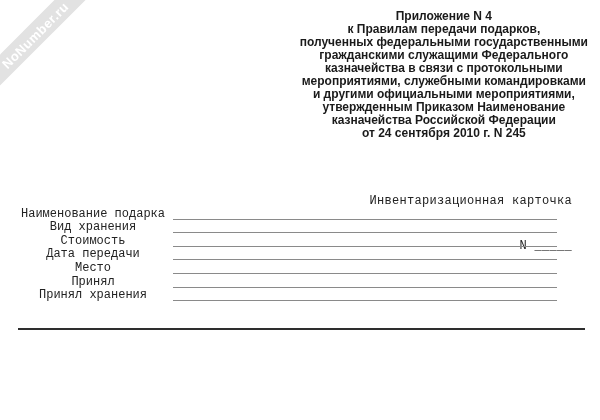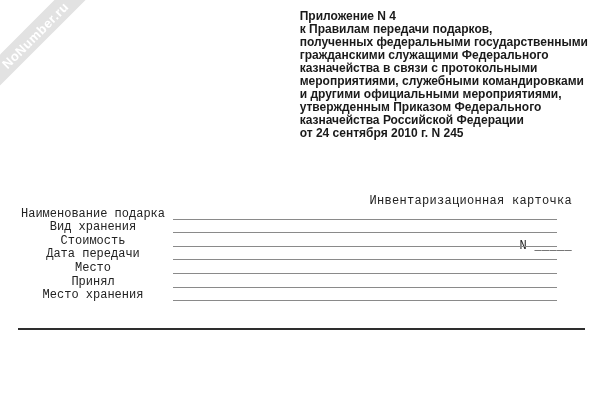--- a/index.html
+++ b/index.html
@@ -15,21 +15,21 @@
     background:#e2e2e2; transform:rotate(-45deg);
     display:flex; align-items:center; justify-content:center;
   }
   .ribbon span {
     color:#ffffff; font-weight:bold; font-size:13px; letter-spacing:0.5px;
     font-family:"Liberation Sans", sans-serif;
   }
 
   
   .doc-header {
-    position:absolute; top:10px; right:12px; text-align:left;
+    position:absolute; top:10px; right:12px; text-align:center;
     font-weight:bold; font-size:12px; line-height:13px; color:#1a1a1a;
     white-space:nowrap;
   }
 
   
   .title-block {
     position:absolute; top:164px; left:0; width:572px; text-align:right;
     font-family:"Liberation Mono","DejaVu Sans Mono", monospace;
     font-size:12px; line-height:15px; color:#222222; letter-spacing:0.3px;
     white-space:pre;
@@ -66,21 +66,21 @@
   </div>
 
   <div class="doc-header">
     <div>Приложение N 4</div>
     <div>к Правилам передачи подарков,</div>
     <div>полученных федеральными государственными</div>
     <div>гражданскими служащими Федерального</div>
     <div>казначейства в связи с протокольными</div>
     <div>мероприятиями, служебными командировками</div>
     <div>и другими официальными мероприятиями,</div>
-    <div>утвержденным Приказом Федерального</div>
+    <div>утвержденным Приказом Наименование</div>
     <div>казначейства Российской Федерации</div>
     <div>от 24 сентября 2010 г. N 245</div>
   </div>
 
   <div class="title-block">
     <div>Инвентаризационная карточка</div>
     <div>N _____</div>
   </div>
 
   <div class="form">
@@ -102,20 +102,20 @@
     </div>
     <div class="row">
       <span class="label">Место</span>
       <span class="line"></span>
     </div>
     <div class="row">
       <span class="label">Принял</span>
       <span class="line"></span>
     </div>
     <div class="row">
-      <span class="label">Место хранения</span>
+      <span class="label">Принял хранения</span>
       <span class="line"></span>
     </div>
   </div>
 
   <div class="bottom-rule"></div>
 
 </div>
 
 </body></html>

